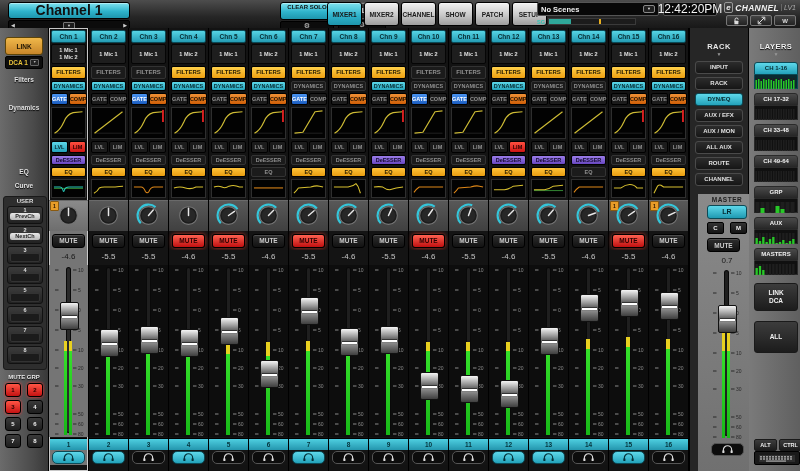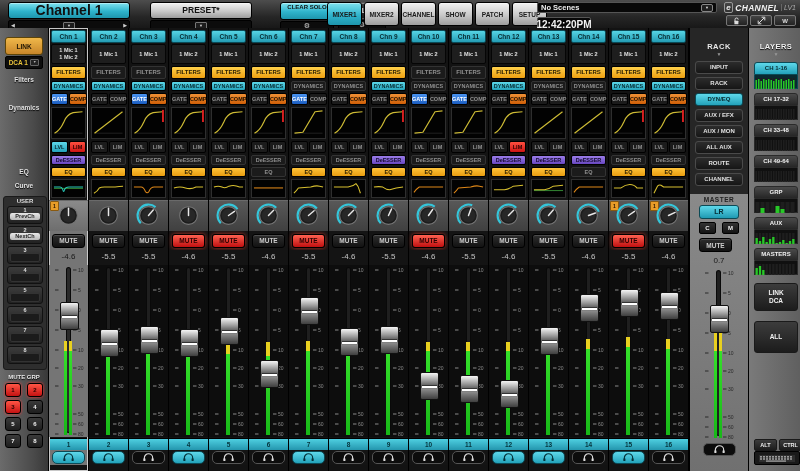--- a/index.html
+++ b/index.html
@@ -14,27 +14,27 @@
   .cyanbtn{background:linear-gradient(#7fe2ef,#2fb4cc 55%,#1e96ad);}
   .silverbtn{background:linear-gradient(#f2f2f2,#c9c9c9 55%,#9d9d9d);}
   .darkbtn{background:linear-gradient(#3a3a3a,#1c1c1c);color:#ddd !important;}
   .tb-sub{margin-top:1px;height:8px;background:#0c0c0c;border-radius:2px;border:1px solid #000;
           display:flex;align-items:center;justify-content:space-between;color:#cfcfcf;font-size:5px;padding:0 2px;}
   .tb-sub .ddbox{border:1px solid #777;border-radius:1px;background:#1c1c1c;padding:0 3px;font-size:4px;line-height:5px;}
   #tabs{position:absolute;left:327px;top:2px;display:flex;gap:2px;}
   .tab{width:33px;height:22px;border-radius:3px;border:1px solid #000;display:flex;align-items:center;justify-content:center;
        font-size:6.5px;font-weight:bold;color:#1a1a1a;box-shadow:inset 0 1px 0 rgba(255,255,255,.4);}
   #scenewrap{position:absolute;left:537px;top:2px;width:180px;}
-  #scenerow{display:flex;gap:4px;flex-direction:column;}
+  #scenerow{display:flex;gap:4px;}
   #scenebox{flex:1;height:12px;background:#080808;border:1px solid #555;border-radius:2px;
             display:flex;align-items:center;color:#f0f0f0;font-size:7.5px;font-weight:bold;padding:0 3px;}
   #scenebox .ddbox{margin-left:auto;border:1px solid #888;border-radius:2px;background:#1f1f1f;color:#ddd;
                    font-size:4px;padding:0 3px;line-height:6px;}
   #timebox{width:52px;height:12px;background:#080808;border:1px solid #555;border-radius:2px;
-           display:flex;align-items:center;justify-content:center;color:#f2f2f2;font-size:10px;font-weight:bold;}
+           display:flex;align-items:center;justify-content:center;color:#f2f2f2;font-size:12px;font-weight:normal;}
   #sgrow{display:flex;align-items:center;gap:3px;margin-top:2px;}
   #sglabel{color:#2fc3b4;font-size:5.5px;font-weight:bold;}
   #sgbar{position:relative;width:86px;height:5px;background:#1c1c1c;border:1px solid #3a3a3a;}
   #sgfill{position:absolute;left:0;top:0;height:5px;width:22px;background:#2fa89a;}
   #sgtick{position:absolute;left:50px;top:0;height:5px;width:2px;background:#e8b020;}
   #logo{position:absolute;left:722px;top:2px;width:74px;text-align:right;}
   #logorow{display:flex;align-items:center;justify-content:flex-end;gap:2px;color:#f0f0f0;}
   .ebox{border:1px solid #999;border-radius:2px;font-weight:bold;font-style:italic;font-size:8px;padding:0 1.5px;}
   #brandname{font-weight:bold;font-style:italic;font-size:8.5px;letter-spacing:.3px;}
   #brandmodel{font-size:7px;color:#aaa;border-left:1px solid #666;padding-left:2px;font-style:italic;}
@@ -124,21 +124,21 @@
              display:flex;align-items:center;justify-content:center;}
   .phonesbtn.on{background:linear-gradient(#5ed8ea,#23a2ba);border-color:#0b4a56;}
   
   #modescol{position:relative;width:58px;height:443px;background:#262626;border-left:1px solid #000;border-right:1px solid #000;flex:none;}
   #modestitle{text-align:center;color:#e8e8e8;font-size:7.5px;font-weight:bold;letter-spacing:.5px;padding-top:14px;}
   .ddcaret{text-align:center;color:#999;font-size:5px;line-height:7px;}
   #modesbtns{margin-top:3px;}
   .modebtn{margin:3px 5px 0 5px;height:11px;border-radius:3px;border:1px solid #4a4a4a;background:linear-gradient(#2c2c2c,#161616);
            color:#e0e0e0;font-size:6px;font-weight:bold;text-align:center;line-height:11px;}
   .modebtn.on{background:linear-gradient(#5ed8ea,#23a2ba);color:#052a30;border-color:#0b4a56;}
-  #mastercol{position:absolute;left:0;top:166px;width:58px;height:277px;background:linear-gradient(#8a8a8a,#707070);}
+  #mastercol{position:absolute;left:8px;top:166px;width:58px;height:277px;background:linear-gradient(#8a8a8a,#707070);}
   #mastertitle{text-align:center;color:#222;font-size:6.5px;font-weight:bold;letter-spacing:.5px;padding-top:2px;}
   #lrbtn{margin:2px 9px 0 9px;height:12px;border-radius:3px;border:1px solid #0b4a56;background:linear-gradient(#5ed8ea,#1f9ab2);
          color:#052a30;font-size:7px;font-weight:bold;text-align:center;line-height:12px;}
   #cmrow{display:flex;justify-content:center;gap:6px;margin-top:3px;}
   .cmbtn{width:15px;height:10px;border-radius:2px;border:1px solid #000;background:linear-gradient(#333,#141414);
          color:#eee;font-size:6px;font-weight:bold;text-align:center;line-height:10px;}
   #mmute{margin:4px 9px 0 9px;}
   #mval{height:16px;color:#161616;font-size:8px;text-align:center;line-height:18px;}
   #mfader{position:relative;height:172px;margin:0 9px;}
   #mphones{display:flex;justify-content:center;margin-top:3px;}
@@ -166,26 +166,20 @@
 
 <div id="root">
 
   <div id="topbar">
     <div class="tb-group" style="left:8px;width:122px;">
       <div class="tb-main cyanbtn" style="height:15px;line-height:15px;font-size:14px;">Channel 1</div>
       <div class="tb-sub">
         <span>◀</span>
         <span class="ddbox">▼</span>
         <span>▶</span>
-      </div>
-    </div>
-    <div class="tb-group" style="left:150px;width:102px;">
-      <div class="tb-main silverbtn" style="height:15px;line-height:15px;font-size:8.5px;">PRESET*</div>
-      <div class="tb-sub" style="justify-content:center;">
-        <span class="ddbox">▼</span>
       </div>
     </div>
     <div class="tb-group" style="left:280px;width:54px;">
       <div class="tb-main cyanbtn" style="height:15px;font-size:6px;line-height:7px;padding-top:1px;">CLEAR SOLO</div>
       <div class="tb-sub" style="justify-content:center;font-size:7px;">
         <span>⚙</span>
       </div>
     </div>
     <div class="tb-group" style="left:338px;width:48px;">
       <div class="tb-main darkbtn" style="height:15px;line-height:16px;font-size:7px;border:1px solid #555;">TALK</div>

